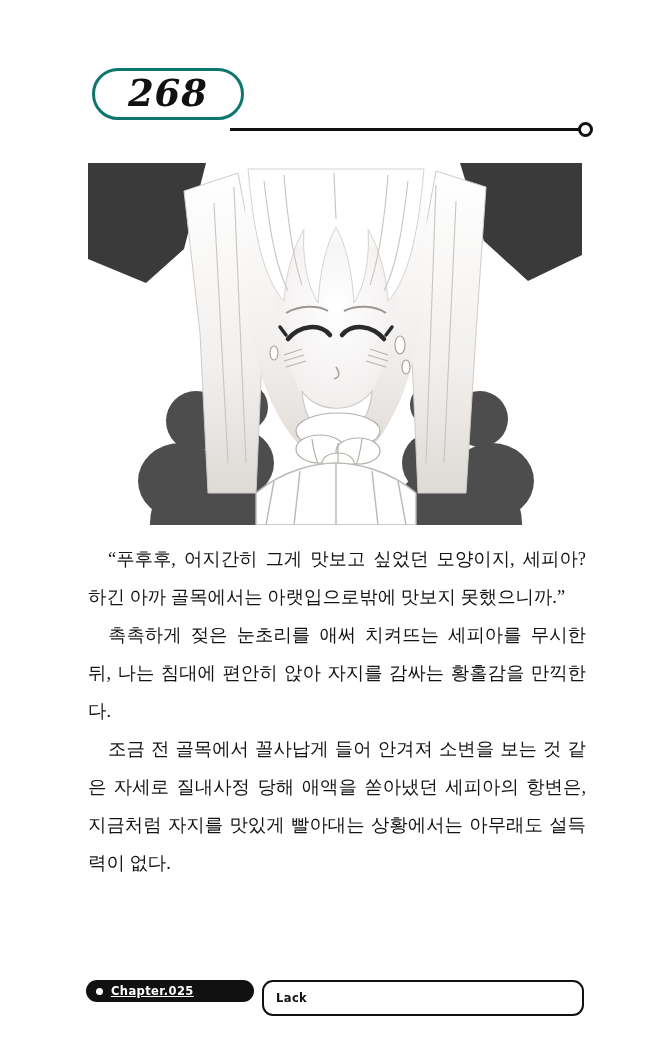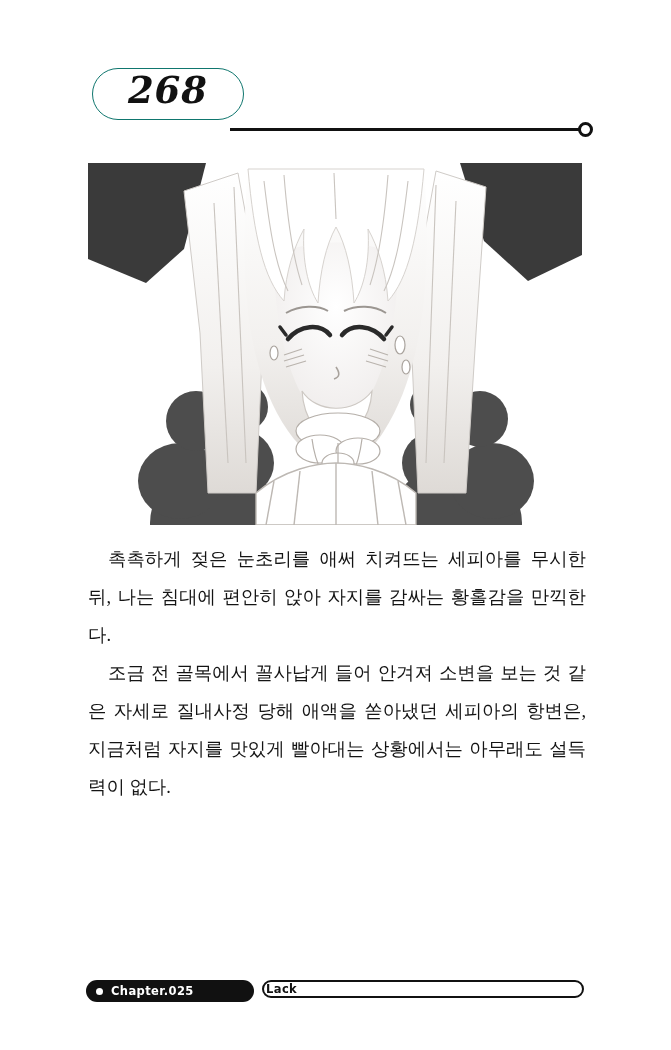--- a/index.html
+++ b/index.html
@@ -29,26 +29,26 @@
     top: 68px;
     width: 671px;
     height: 70px;
   }
   .page-num-pill {
     position: absolute;
     left: 92px;
     top: 0;
     width: 152px;
     height: 52px;
-    border: 1px solid #0f766e;
+    border: 3px solid #0f766e;
     border-radius: 26px;
     background: #fff;
     box-sizing: border-box;
     display: flex;
-    align-items: flex-start;
+    align-items: center;
     justify-content: center;
     z-index: 3;
   }
   .page-num-pill span {
     font-family: "DejaVu Serif", serif;
     font-style: italic;
     font-weight: bold;
     font-size: 37px;
     letter-spacing: 1px;
     color: #111;
@@ -141,33 +141,34 @@
     background: #fff;
     margin-right: 8px;
     flex: none;
   }
   .footer-chapter .label {
     color: #fff;
     font-family: "DejaVu Sans", sans-serif;
     font-weight: bold;
     font-size: 11.5px;
     letter-spacing: 0.4px;
+    text-decoration: underline;
   }
   .footer-author {
     position: absolute;
     left: 262px;
     top: 0;
     width: 322px;
-    height: 18px;
+    height: 36px;
     border: 2px solid #111;
     border-radius: 11px;
     box-sizing: border-box;
     display: flex;
     align-items: center;
-    padding-left: 2px;
+    padding-left: 12px;
   }
   .footer-author .label {
     color: #111;
     font-family: "DejaVu Sans", sans-serif;
     font-weight: bold;
     font-size: 11.5px;
     letter-spacing: 0.4px;
   }
 </style>
 </head>
@@ -283,20 +284,21 @@
         <path d="M248,300 L248,362"></path>
         <path d="M212,308 L206,362"></path>
         <path d="M284,308 L290,362"></path>
         <path d="M186,318 L178,362"></path>
         <path d="M310,318 L318,362"></path>
       </g>
     </svg>
   </div>
 
   <div class="body-text">
+    <p class="p-indent">“푸후후, 어지간히 그게 맛보고 싶었던 모양이지, 세피아? 하긴 아까 골목에서는 아랫입으로밖에 맛보지 못했으니까.”</p>
     <p class="p-indent">촉촉하게 젖은 눈초리를 애써 치켜뜨는 세피아를 무시한 뒤, 나는 침대에 편안히 앉아 자지를 감싸는 황홀감을 만끽한다.</p>
     <p class="p-indent">조금 전 골목에서 꼴사납게 들어 안겨져 소변을 보는 것 같은 자세로 질내사정 당해 애액을 쏟아냈던 세피아의 항변은, 지금처럼 자지를 맛있게 빨아대는 상황에서는 아무래도 설득력이 없다.</p>
   </div>
 
   <div class="footer">
     <div class="footer-chapter">
       <span class="dot"></span>
       <span class="label">Chapter.025</span>
     </div>
     <div class="footer-author">

